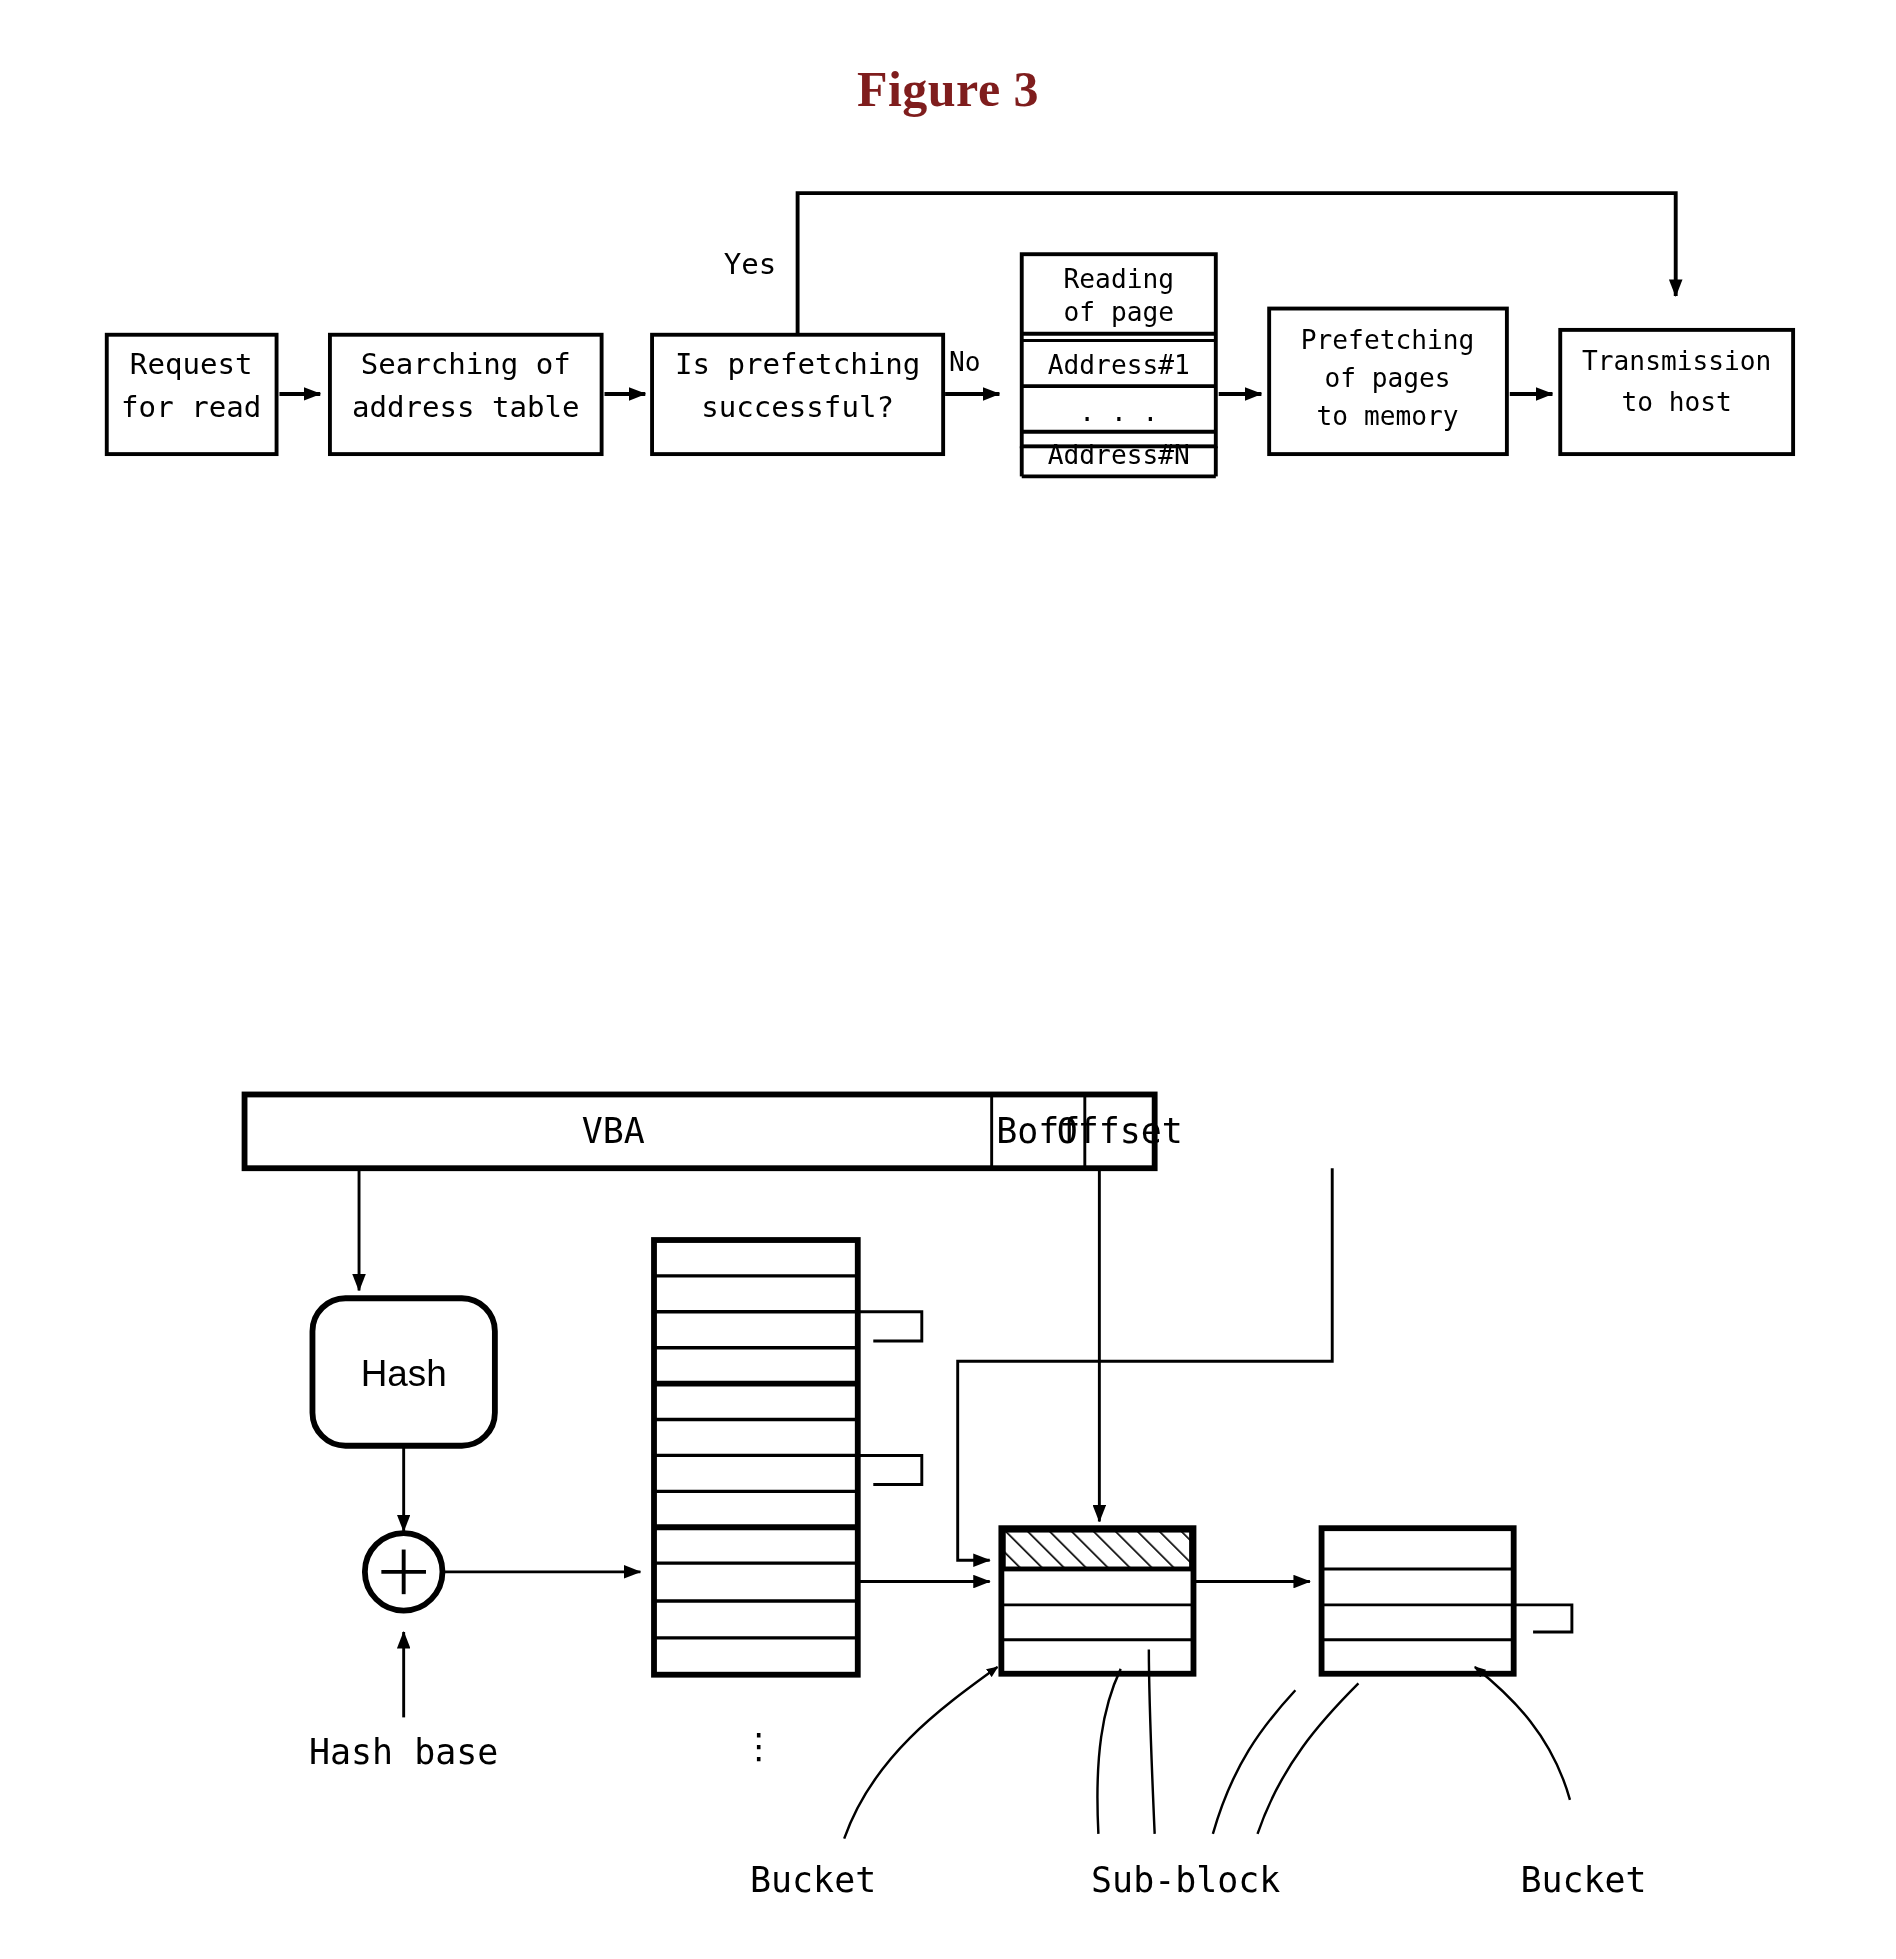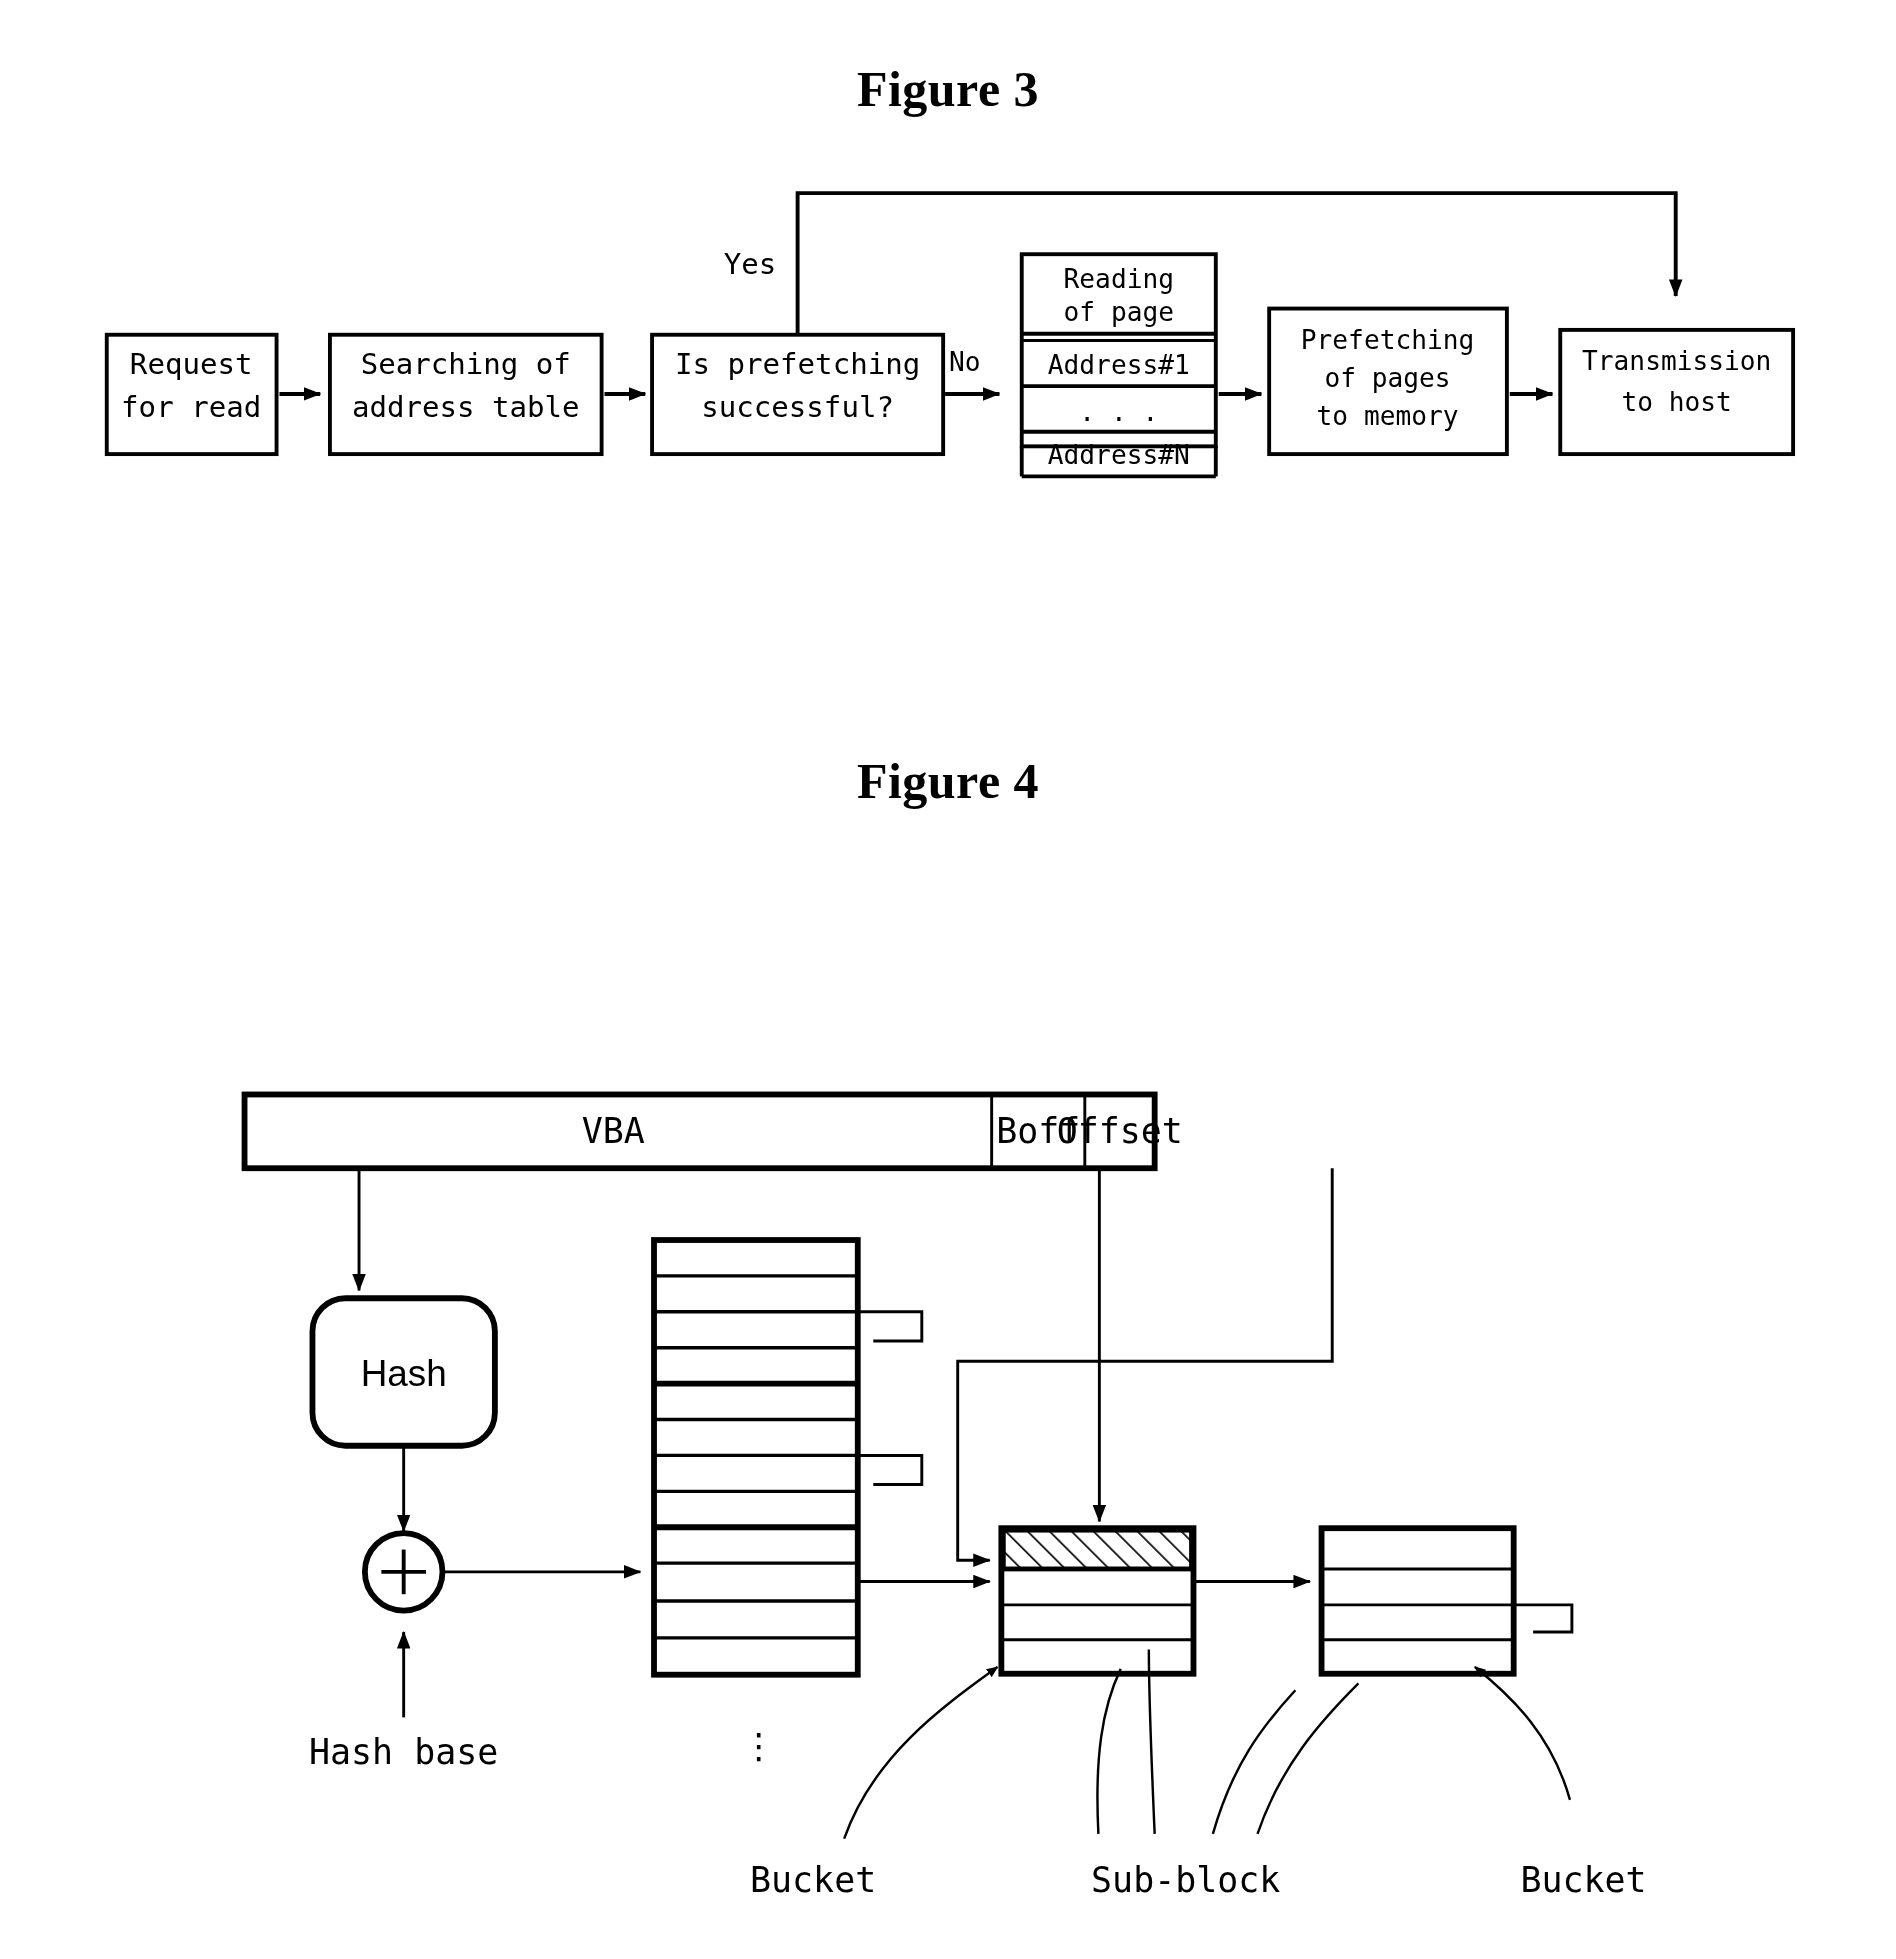--- a/index.html
+++ b/index.html
@@ -19,21 +19,21 @@
     left: 0; top: 0;
     width: 1896px;
     height: 1959px;
     background: #ffffff;
   }
   .fig-title {
     position: absolute;
     font-family: "Liberation Serif", serif;
     font-weight: bold;
     font-size: 50px;
-    color: #000000;
+    color: #7f1d1d;
     white-space: nowrap;
     letter-spacing: 0.5px;
   }
   #fig3-title { left: 0; top: 60px; width: 1896px; text-align: center; }
   #fig4-title { left: 0; top: 752px; width: 1896px; text-align: center; }
 
   svg.layer {
     position: absolute;
     left: 0; top: 0;
     width: 1896px;
@@ -102,21 +102,20 @@
     stroke-width: 5;
   }
 </style>
 </head>
 <body>
 
 <div id="page">
 
   <div class="fig-title" id="fig3-title">Figure 3</div>
 
-  <div class="fig-title" id="fig4-title">Figure 4</div>
 
   <svg class="layer" id="fig3-svg" viewBox="0 0 1954 2019">
     <defs>
       <marker id="arrhead" markerWidth="12" markerHeight="10" refX="11" refY="5" orient="auto" markerUnits="userSpaceOnUse">
         <path d="M0,0 L12,5 L0,10 z" fill="#000000"></path>
       </marker>
       <marker id="arrhead-sm" markerWidth="18" markerHeight="14" refX="17" refY="7" orient="auto" markerUnits="userSpaceOnUse">
         <path d="M0,0 L18,7 L0,14 z" fill="#000000"></path>
       </marker>
       <pattern id="hatchpat" patternUnits="userSpaceOnUse" width="16" height="16" patternTransform="rotate(-45)">

